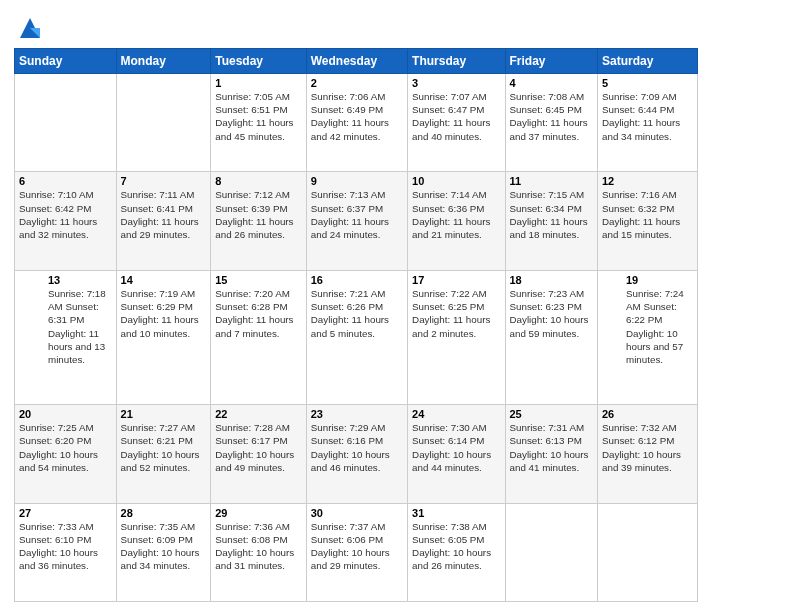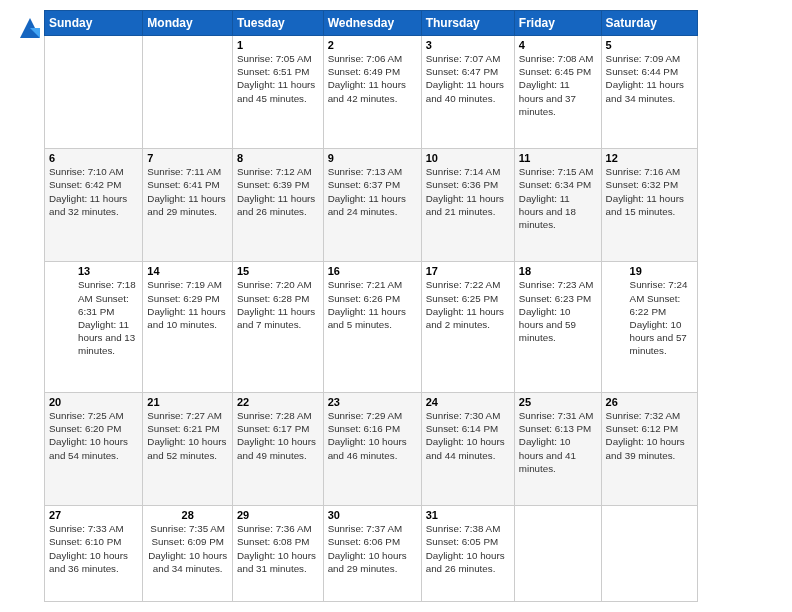--- a/index.html
+++ b/index.html
@@ -7,21 +7,21 @@
       width: 792px;
       height: 612px;
       font-family: Arial, sans-serif;
       background: #fff;
       overflow: hidden;
     }
     .page {
       width: 712px;
       height: 612px;
       display: flex;
-      flex-direction: row;
+      flex-direction: column;
       padding: 10px 14px 10px 14px;
     }
     .header {
       display: flex;
       justify-content: space-between;
       align-items: flex-start;
       margin-bottom: 6px;
     }
     .logo {
       display: flex;
@@ -305,21 +305,21 @@
 Daylight: 10 hours and 39 minutes.</div>
           </td>
         </tr>
         <tr>
           <td style="background: rgb(255, 255, 255);">
             <span class="day-num">27</span>
             <div class="day-info">Sunrise: 7:33 AM
 Sunset: 6:10 PM
 Daylight: 10 hours and 36 minutes.</div>
           </td>
-          <td style="background: rgb(255, 255, 255); text-align: center;">
+          <td style="background: rgb(255, 255, 255);">
             <span class="day-num">28</span>
             <div class="day-info">Sunrise: 7:35 AM
 Sunset: 6:09 PM
 Daylight: 10 hours and 34 minutes.</div>
           </td>
           <td style="background: rgb(255, 255, 255);">
             <span class="day-num">29</span>
             <div class="day-info">Sunrise: 7:36 AM
 Sunset: 6:08 PM
 Daylight: 10 hours and 31 minutes.</div>

